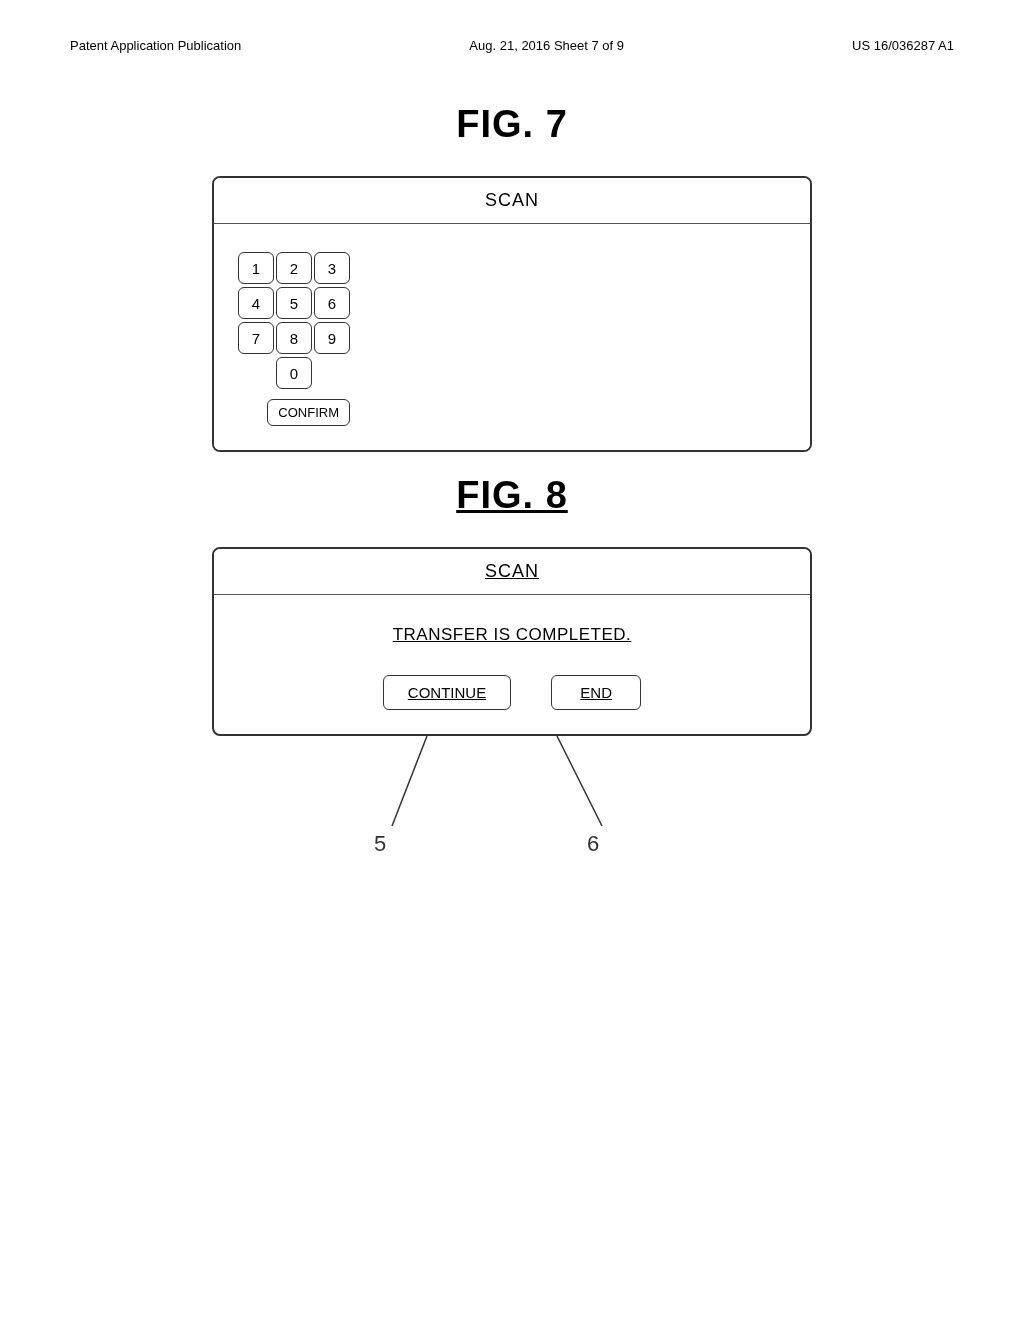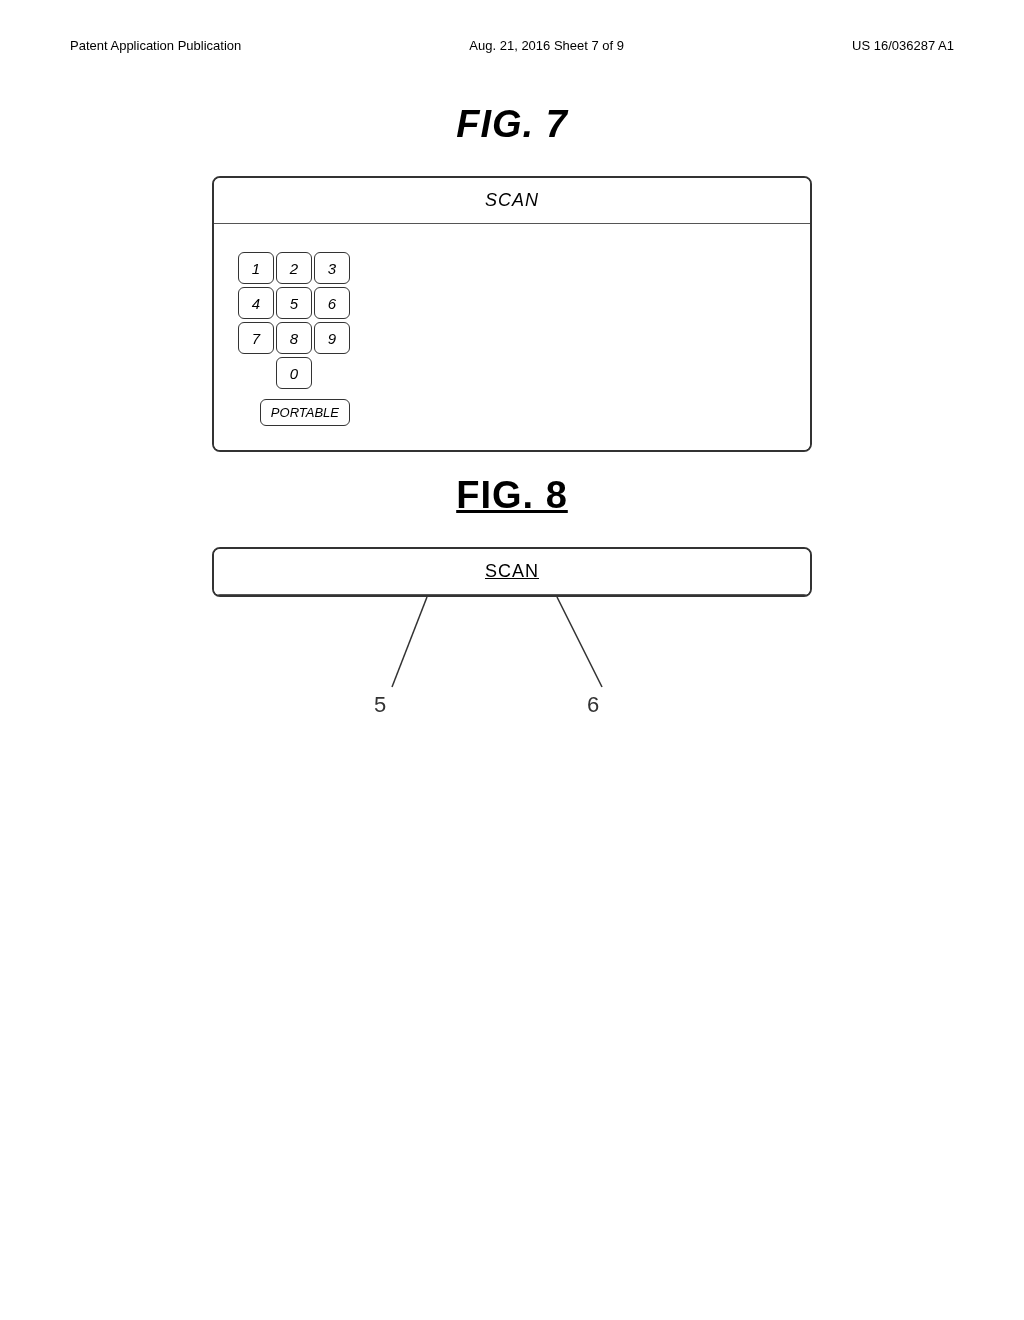--- a/index.html
+++ b/index.html
@@ -163,21 +163,20 @@
 
     
     .page {
       padding: 10px;
       position: relative;
     }
 
     .fig7-wrapper {
       margin-top: 30px;
       margin-bottom: 22px;
-      font-style: italic;
     }
 
     .fig8-wrapper {
       margin-top: 20px;
       text-decoration: underline;
     }
   </style>
 </head>
 <body>
 
@@ -210,32 +209,39 @@
             <div class="numpad-row">
               <div class="numpad-key">7</div>
               <div class="numpad-key">8</div>
               <div class="numpad-key">9</div>
             </div>
             <div class="numpad-zero-row">
               <div class="numpad-key">0</div>
             </div>
           </div>
           <div class="confirm-row" style="width:100%; margin-top:10px;">
-            <div class="confirm-btn">PORTABLE</div>
+            <div class="confirm-btn">CONFIRM</div>
           </div>
         </div>
       </div>
     </div>
   </div>
 
   <div class="fig8-wrapper figure-section">
     <div class="figure-label">FIG. 8</div>
 
     <div class="screen-mockup">
       <div class="screen-title-bar">SCAN</div>
+      <div class="fig8-body">
+        <div class="transfer-text">TRANSFER IS COMPLETED.</div>
+        <div class="fig8-buttons">
+          <div class="fig8-btn">CONTINUE</div>
+          <div class="fig8-btn">END</div>
+        </div>
+      </div>
     </div>
 
     <div class="callout-area">
       <svg class="callout-svg" viewBox="0 0 600 130" xmlns="http://www.w3.org/2000/svg">
 
         <line x1="215" y1="0" x2="180" y2="90" stroke="#333" stroke-width="1.5"></line>
 
         <line x1="345" y1="0" x2="390" y2="90" stroke="#333" stroke-width="1.5"></line>
 
         <text x="162" y="115" font-size="22" font-family="Arial" fill="#333">5</text>

